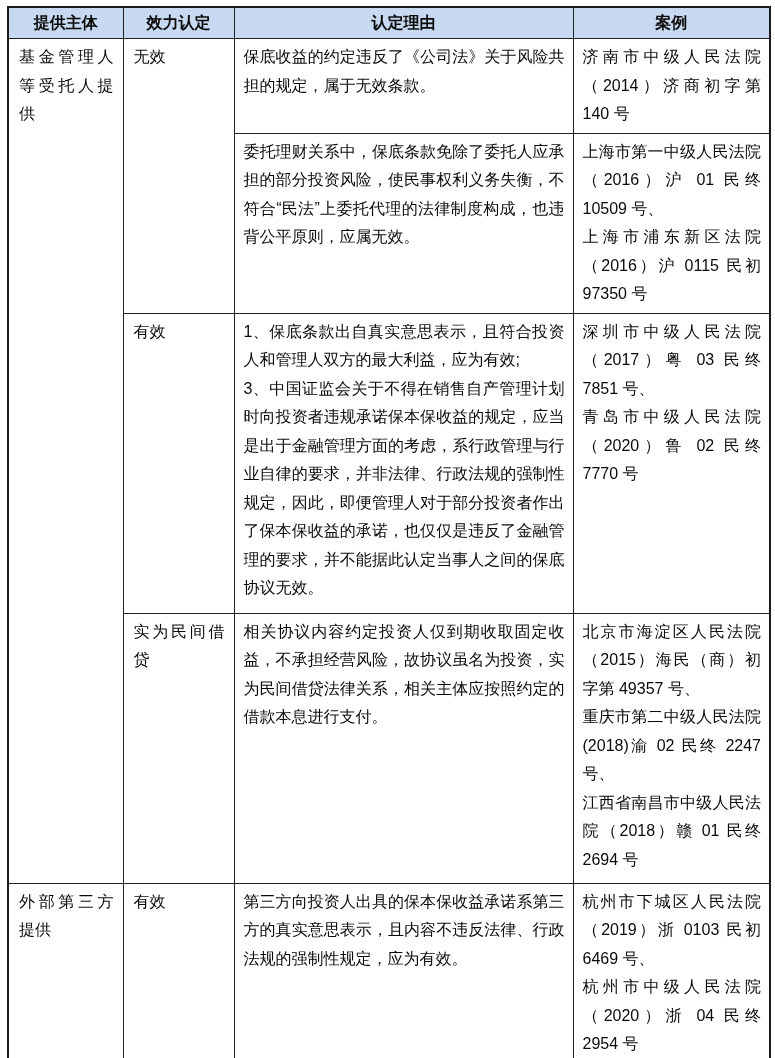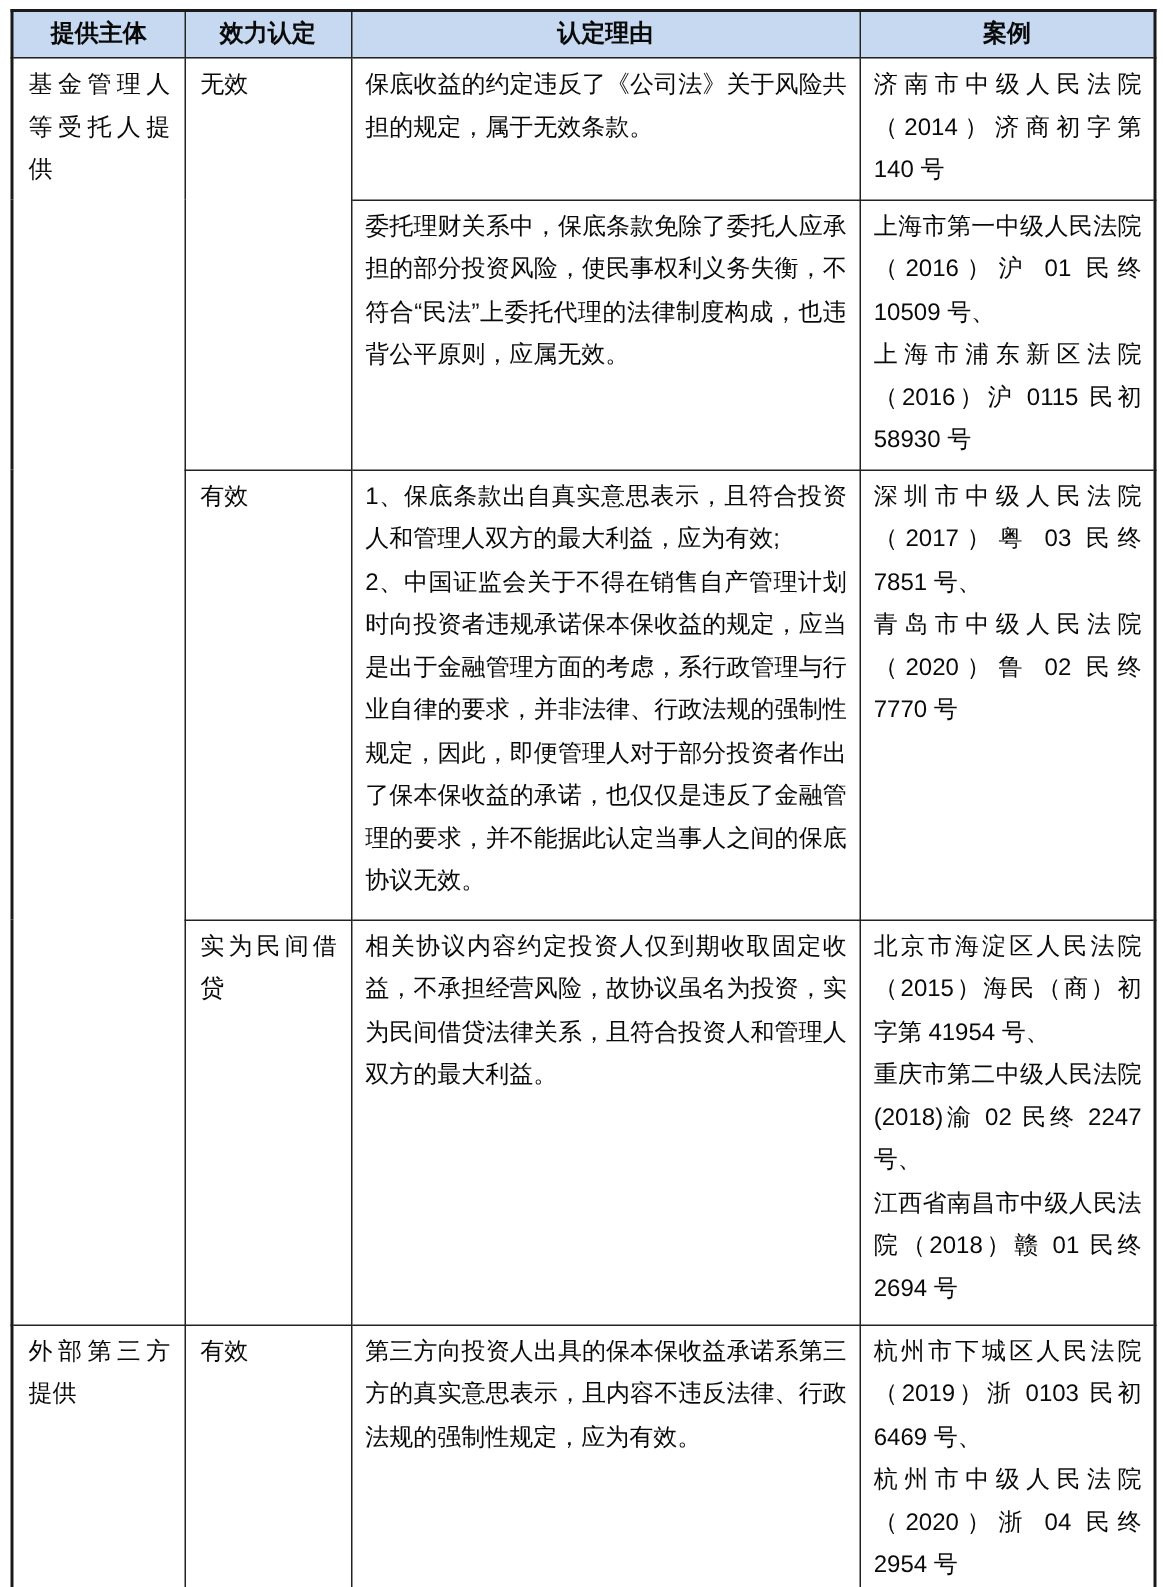--- a/index.html
+++ b/index.html
@@ -64,39 +64,39 @@
       <td class="c2" rowspan="2">无效</td>
       <td class="c3">保底收益的约定违反了《公司法》关于风险共担的规定，属于无效条款。</td>
       <td class="c4">
         <div class="cite">济南市中级人民法院（2014）济商初字第 140 号</div>
       </td>
     </tr>
     <tr class="rh2">
       <td class="c3">委托理财关系中，保底条款免除了委托人应承担的部分投资风险，使民事权利义务失衡，不符合“民法”上委托代理的法律制度构成，也违背公平原则，应属无效。</td>
       <td class="c4">
         <div class="cite">上海市第一中级人民法院（2016）沪 01 民终 10509 号、</div>
-        <div class="cite">上海市浦东新区法院（2016）沪 0115 民初 58930 号</div>
+        <div class="cite">上海市浦东新区法院（2016）沪 0115 民初 97350 号</div>
       </td>
     </tr>
     <tr class="rh3">
       <td class="c2">有效</td>
       <td class="c3">
         <div class="para">1、保底条款出自真实意思表示，且符合投资人和管理人双方的最大利益，应为有效;</div>
-        <div class="para">2、中国证监会关于不得在销售自产管理计划时向投资者违规承诺保本保收益的规定，应当是出于金融管理方面的考虑，系行政管理与行业自律的要求，并非法律、行政法规的强制性规定，因此，即便管理人对于部分投资者作出了保本保收益的承诺，也仅仅是违反了金融管理的要求，并不能据此认定当事人之间的保底协议无效。</div>
+        <div class="para">3、中国证监会关于不得在销售自产管理计划时向投资者违规承诺保本保收益的规定，应当是出于金融管理方面的考虑，系行政管理与行业自律的要求，并非法律、行政法规的强制性规定，因此，即便管理人对于部分投资者作出了保本保收益的承诺，也仅仅是违反了金融管理的要求，并不能据此认定当事人之间的保底协议无效。</div>
       </td>
       <td class="c4">
         <div class="cite">深圳市中级人民法院（2017）粤 03 民终 7851 号、</div>
         <div class="cite">青岛市中级人民法院（2020）鲁 02 民终 7770 号</div>
       </td>
     </tr>
     <tr class="rh4">
       <td class="c2">实为民间借贷</td>
-      <td class="c3">相关协议内容约定投资人仅到期收取固定收益，不承担经营风险，故协议虽名为投资，实为民间借贷法律关系，且符合投资人和管理人双方的最大利益。</td>
+      <td class="c3">相关协议内容约定投资人仅到期收取固定收益，不承担经营风险，故协议虽名为投资，实为民间借贷法律关系，相关主体应按照约定的借款本息进行支付。</td>
       <td class="c4">
-        <div class="cite">北京市海淀区人民法院（2015）海民（商）初字第 41954 号、</div>
+        <div class="cite">北京市海淀区人民法院（2015）海民（商）初字第 49357 号、</div>
         <div class="cite">重庆市第二中级人民法院(2018)渝 02 民终 2247 号、</div>
         <div class="cite">江西省南昌市中级人民法院（2018）赣 01 民终 2694 号</div>
       </td>
     </tr>
     <tr class="rh5">
       <td class="c1">外部第三方提供</td>
       <td class="c2">有效</td>
       <td class="c3">第三方向投资人出具的保本保收益承诺系第三方的真实意思表示，且内容不违反法律、行政法规的强制性规定，应为有效。</td>
       <td class="c4">
         <div class="cite">杭州市下城区人民法院（2019）浙 0103 民初 6469 号、</div>

